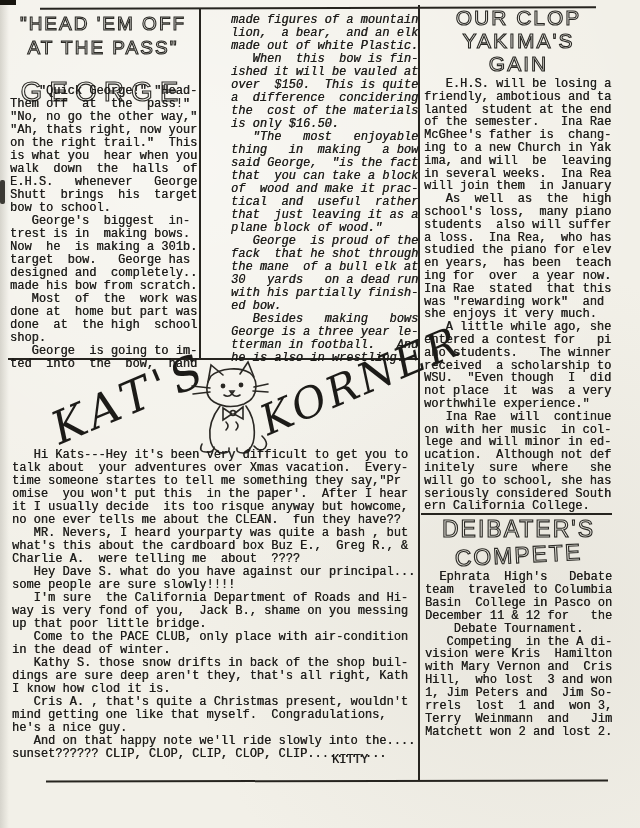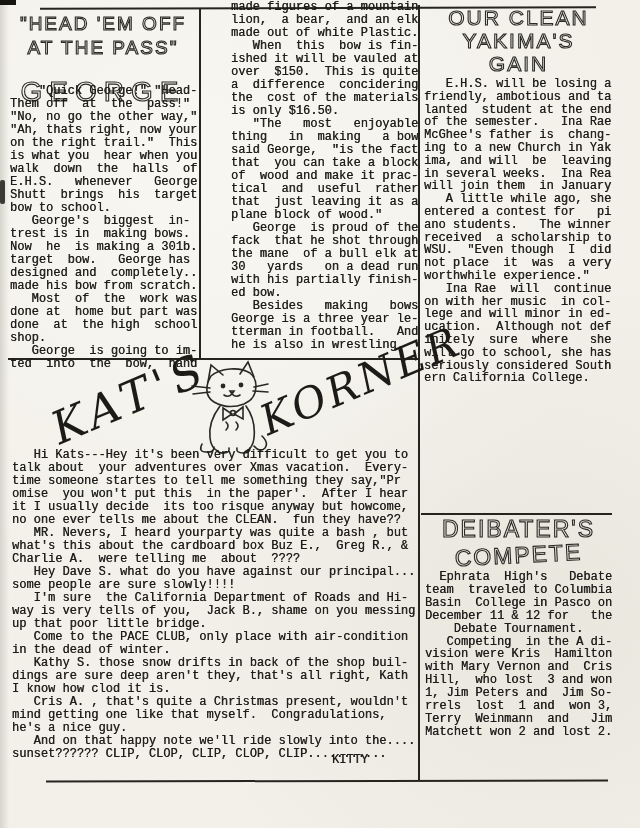--- a/index.html
+++ b/index.html
@@ -77,21 +77,21 @@
 designed and  completely..
 made his bow from scratch.</div>
     <div class="para">   Most  of  the  work was
 done at  home but part was
 done  at  the high  school
 shop.</div>
     <div class="para">   George  is going to im-
 ted  into  the  bow,  hand</div>
   </section>
 
-  <section class="col" style="left:231px;top:1px;width:188px;">
+  <section class="col" style="left:231px;top:14px;width:188px;font-style:italic;">
     <div class="para">made figures of a mountain
 lion,  a bear,  and an elk
 made out of white Plastic.</div>
     <div class="para">   When  this  bow is fin-
 ished it will be vauled at
 over  $150.  This is quite
 a  difference  concidering
 the  cost of the materials
 is only $16.50.</div>
     <div class="para">   "The   most   enjoyable
@@ -108,33 +108,43 @@
 30   yards   on a dead run
 with his partially finish-
 ed bow.</div>
     <div class="para">   Besides   making   bows
 George is a three year le-
 tterman in football.   And
 he is also in wrestling.</div>
   </section>
 
   <section class="col c3t" style="left:424px;top:6px;width:189px;">
-    <div class="hand t3">OUR  CLEAN</div>
+    <div class="hand t3">OUR  CLOP</div>
     <div class="hand t3">YAKIMA'S</div>
     <div class="hand t3">GAIN</div>
     <div style="height:3px;"></div>
     <div class="para">   E.H.S. will be losing a
 friendly, ambotious and ta
 lanted  student at the end
 of the semester.   Ina Rae
 McGhee's father is  chang-
 ing to a new Church in Yak
 ima, and will  be  leaving
 in several weeks.  Ina Rea
 will join them  in January</div>
+    <div class="para">   As  well  as  the  high
+school's loss,  many piano
+students  also will suffer
+a loss.  Ina Rea,  who has
+studied the piano for elev
+en years,  has been  teach
+ing for  over  a year now.
+Ina Rae  stated  that this
+was "rewarding work"  and
+she enjoys it very much.</div>
     <div class="para">   A little while ago, she
 entered a contest for   pi
 ano students.   The winner
 received  a scholarship to
 WSU.  "Even though  I  did
 not place  it  was  a very
 worthwhile experience."</div>
     <div class="para">   Ina Rae  will  continue
 on with her music  in col-
 lege and will minor in ed-
@@ -193,21 +203,21 @@
 time someone startes to tell me something they say,"Pr
 omise  you won't put this  in the paper'.  After I hear
 it I usually decide  its too risque anyway but howcome,
 no one ever tells me about the CLEAN.  fun they have??</div>
     <div class="para">   MR. Nevers, I heard yourparty was quite a bash , but
 what's this about the cardboard box Buz E.,  Greg R., &amp;
 Charlie A.  were telling me  about  ????</div>
     <div class="para">   Hey Dave S. what do you have against our principal...
 some people are sure slowly!!!!</div>
     <div class="para">   I'm sure  the California Department of Roads and Hi-
-way is very tells of you,  Jack B., shame on you messing
+way is very fond of you,  Jack B., shame on you messing
 up that poor little bridge.</div>
     <div class="para">   Come to the PACE CLUB, only place with air-condition
 in the dead of winter.</div>
     <div class="para">   Kathy S. those snow drifts in back of the shop buil-
 dings are sure deep aren't they, that's all right, Kath
 I know how clod it is.</div>
     <div class="para">   Cris A. , that's quite a Christmas present, wouldn't
 mind getting one like that myself.  Congradulations,
 he's a nice guy.</div>
     <div class="para">   And on that happy note we'll ride slowly into the....

